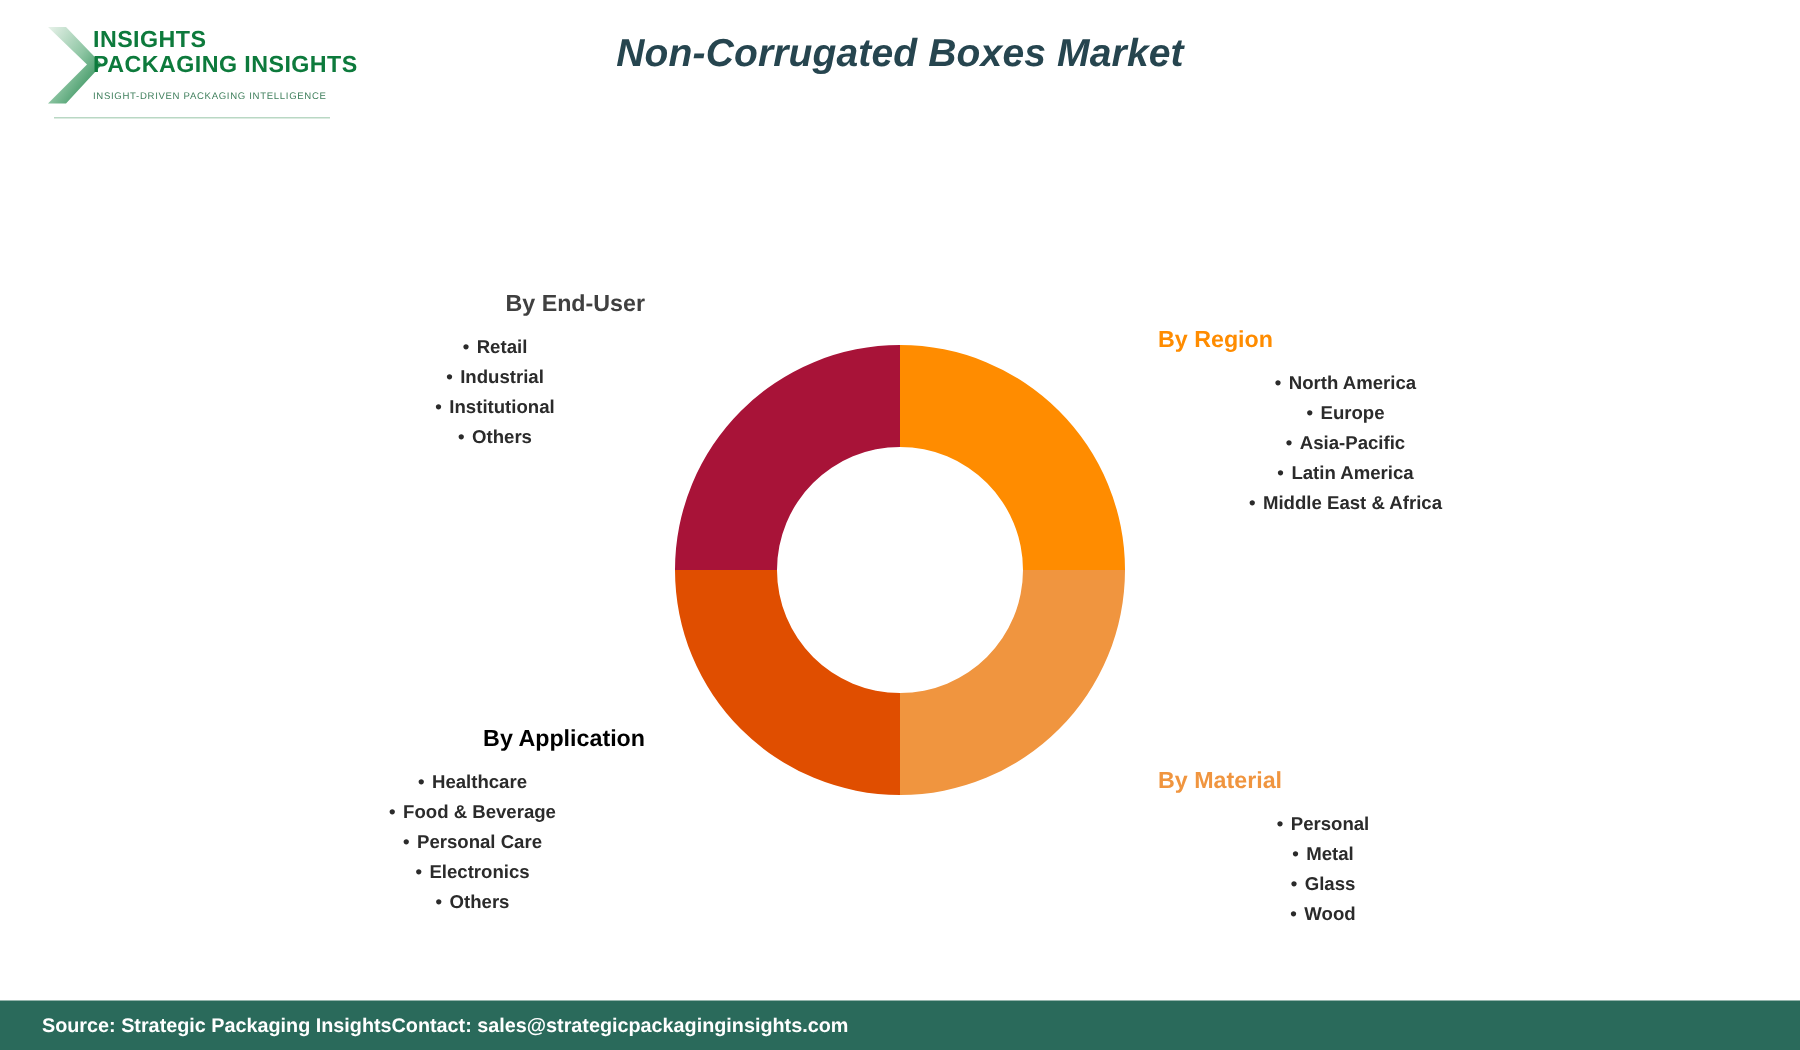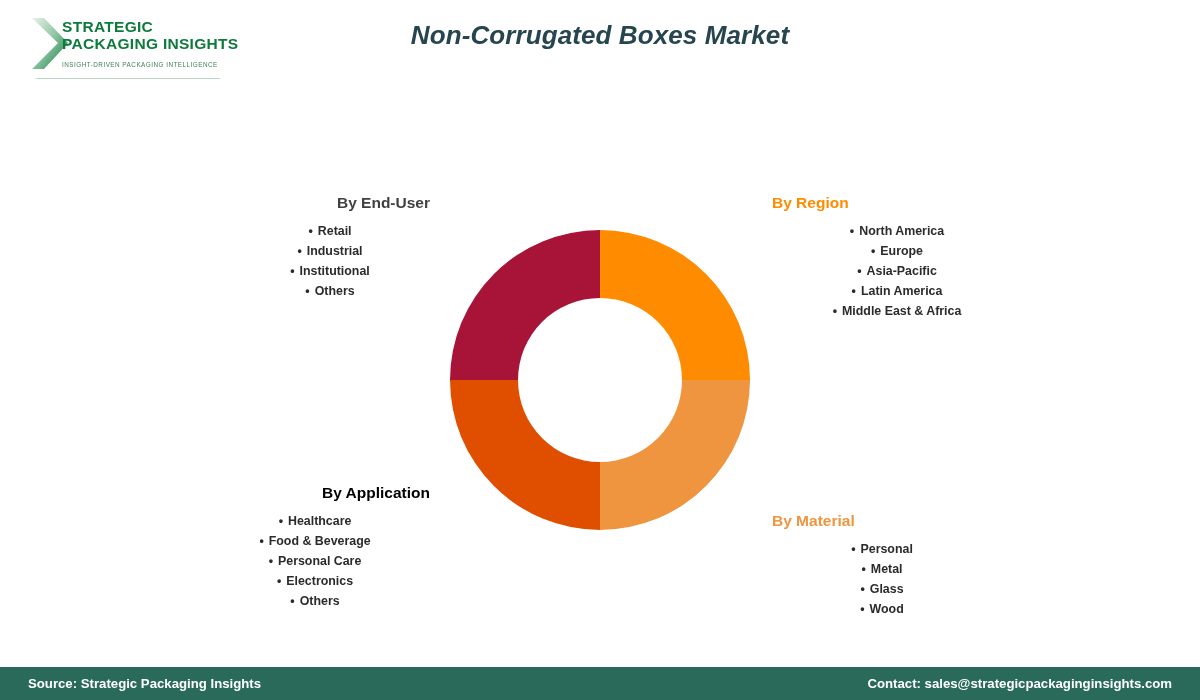--- a/index.html
+++ b/index.html
@@ -123,21 +123,20 @@
   
   .footer {
     position: absolute;
     left: 0;
     bottom: 0;
     width: 1200px;
     height: 33px;
     background: #2a6a5b;
     display: flex;
     align-items: center;
-    justify-content: space-between;
     box-sizing: border-box;
     padding: 0 28px;
   }
   .footer-text {
     color: #ffffff;
     font-size: 13.2px;
     font-weight: bold;
     white-space: nowrap;
   }
 </style>
@@ -149,21 +148,21 @@
     <defs>
       <linearGradient id="chevGrad" x1="0" y1="0" x2="1" y2="1">
         <stop offset="0%" stop-color="#e8f2ea"></stop>
         <stop offset="48%" stop-color="#8fc6a4"></stop>
         <stop offset="100%" stop-color="#0d7a3c"></stop>
       </linearGradient>
     </defs>
     <path d="M4 2 L30 27 L4 53 L16 53 L40 27 L16 2 Z" fill="url(#chevGrad)"></path>
   </svg>
   <div class="logo-text-wrap">
-    <div class="logo-line1">STRATEGIC</div>
+    <div class="logo-line1">INSIGHTS</div>
     <div class="logo-line2">PACKAGING INSIGHTS</div>
     <div class="logo-tagline">INSIGHT-DRIVEN PACKAGING INTELLIGENCE</div>
   </div>
   <div class="logo-rule"></div>
 </div>
 
 <div class="page-title" style="color: rgb(38, 69, 79); font-style: italic;">Non-Corrugated Boxes Market</div>
 
 <div class="donut-wrap">
   <svg class="donut-svg" width="300" height="300" viewBox="0 0 300 300">
@@ -182,21 +181,21 @@
   <div class="seg-head" style="color: #404040;">By End-User</div>
   <ul>
     <li>Retail</li>
     <li>Industrial</li>
     <li>Institutional</li>
     <li>Others</li>
   </ul>
 </div>
 
 <div class="seg seg-right" id="seg-region">
-  <div class="seg-head" style="color: rgb(255, 140, 0);">By Region</div>
+  <div class="seg-head" style="color: rgb(255, 140, 0); margin-top: 24px;">By Region</div>
   <ul>
     <li>North America</li>
     <li>Europe</li>
     <li>Asia-Pacific</li>
     <li>Latin America</li>
     <li>Middle East &amp; Africa</li>
   </ul>
 </div>
 
 <div class="seg seg-left" id="seg-application">

